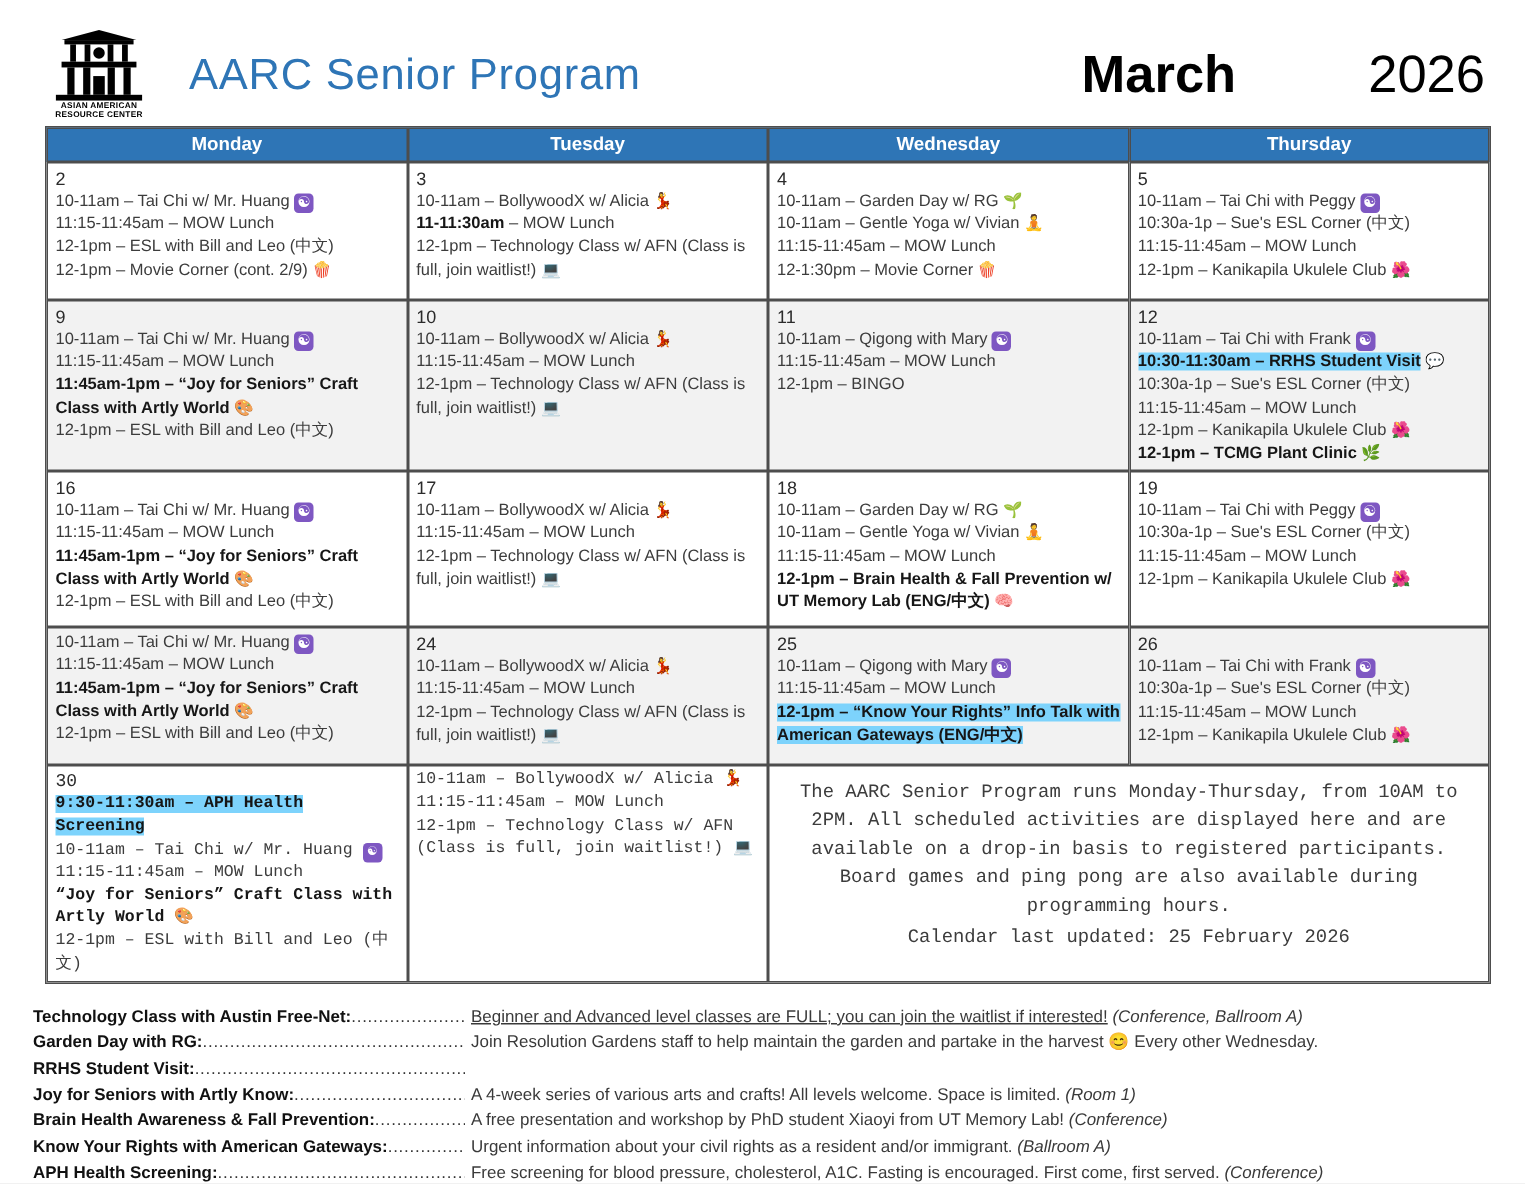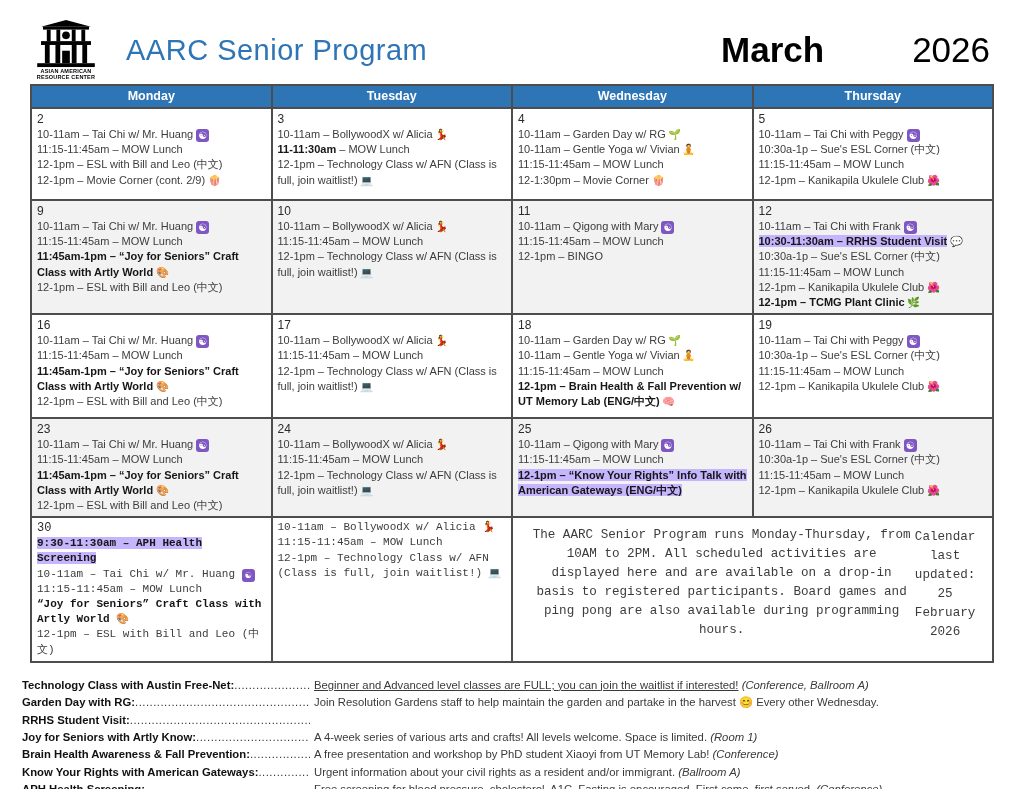--- a/index.html
+++ b/index.html
@@ -24,32 +24,32 @@
   .dayhead {
     background:#2e75b6; color:#fff; font-weight:bold; font-size:12.5px;
     text-align:center; padding:3px 0 4px 0; border:1px solid #4d4d4d;
   }
   .cell { border:1px solid #4d4d4d; padding:2px 4px 3px 5px; background:#fff; }
   .cell.alt { background:#f2f2f2; }
   .wk0{min-height:92px;} .wk1{min-height:114px;} .wk2{min-height:104px;} .wk3{min-height:92px;} .wk4{min-height:118px;font-family:Liberation Mono, monospace;}
   .date { display:block; font-size:12px; color:#2b2b2b; line-height:16px; }
   .event { font-size:11px; line-height:15.2px; color:#3c3c3c; }
   .event .b { font-weight:bold; color:#161616; }
-  .event .hl { background:#c4b5fd; }
+  .event .hl { background:#7dd3fc; }
   .em { font-size:10.5px; }
   .yy {
     display:inline-block; width:13px; height:13px; background:#7e57c2; color:#fff;
     border-radius:3px; font-size:10px; line-height:13px; text-align:center;
     vertical-align:-1px;
   }
   
   .notecell {
     grid-column: span 2; border:1px solid #4d4d4d; background:#fff;
     padding:8px 16px; text-align:center; font-size:12.6px; line-height:1.5; color:#3c3c3c;
-    display:flex; justify-content:flex-start;
+    display:flex; flex-direction:column; justify-content:flex-start;
   }
   .notecell .updated { margin-top:2px; }
   
   .legend { margin:14px 22px 4px 22px; }
   .lrow { display:flex; align-items:baseline; font-size:11.3px; line-height:17.4px; }
   .lleft { display:flex; width:288px; flex:0 0 288px; overflow:hidden; white-space:nowrap; }
   .lbl { font-weight:bold; color:#111; white-space:nowrap; }
   .dots { flex:1; overflow:hidden; white-space:nowrap; color:#333; letter-spacing:.5px; }
   .desc { flex:1; padding-left:4px; color:#3a3a3a; white-space:nowrap; overflow:hidden; }
   .desc .it { font-style:italic; }
@@ -169,21 +169,20 @@
         <div class="event"><span class="b">12-1pm – Brain Health &amp; Fall Prevention w/ UT Memory Lab (ENG/中文) </span><span class="em">🧠</span></div>
       </div>
       <div class="cell wk2">
         <span class="date">19</span>
         <div class="event"><span>10-11am – Tai Chi with Peggy </span><span class="yy">☯</span></div>
         <div class="event"><span>10:30a-1p – Sue's ESL Corner (中文)</span></div>
         <div class="event"><span>11:15-11:45am – MOW Lunch</span></div>
         <div class="event"><span>12-1pm – Kanikapila Ukulele Club </span><span class="em">🌺</span></div>
       </div>
       <div class="cell wk3 alt">
-        <span class="date">23</span>
         <div class="event"><span>10-11am – Tai Chi w/ Mr. Huang </span><span class="yy">☯</span></div>
         <div class="event"><span>11:15-11:45am – MOW Lunch</span></div>
         <div class="event"><span class="b">11:45am-1pm – “Joy for Seniors” Craft Class with Artly World </span><span class="em">🎨</span></div>
         <div class="event"><span>12-1pm – ESL with Bill and Leo (中文)</span></div>
       </div>
       <div class="cell wk3 alt">
         <span class="date">24</span>
         <div class="event"><span>10-11am – BollywoodX w/ Alicia </span><span class="em">💃</span></div>
         <div class="event"><span>11:15-11:45am – MOW Lunch</span></div>
         <div class="event"><span>12-1pm – Technology Class w/ AFN (Class is full, join waitlist!) </span><span class="em">💻</span></div>

